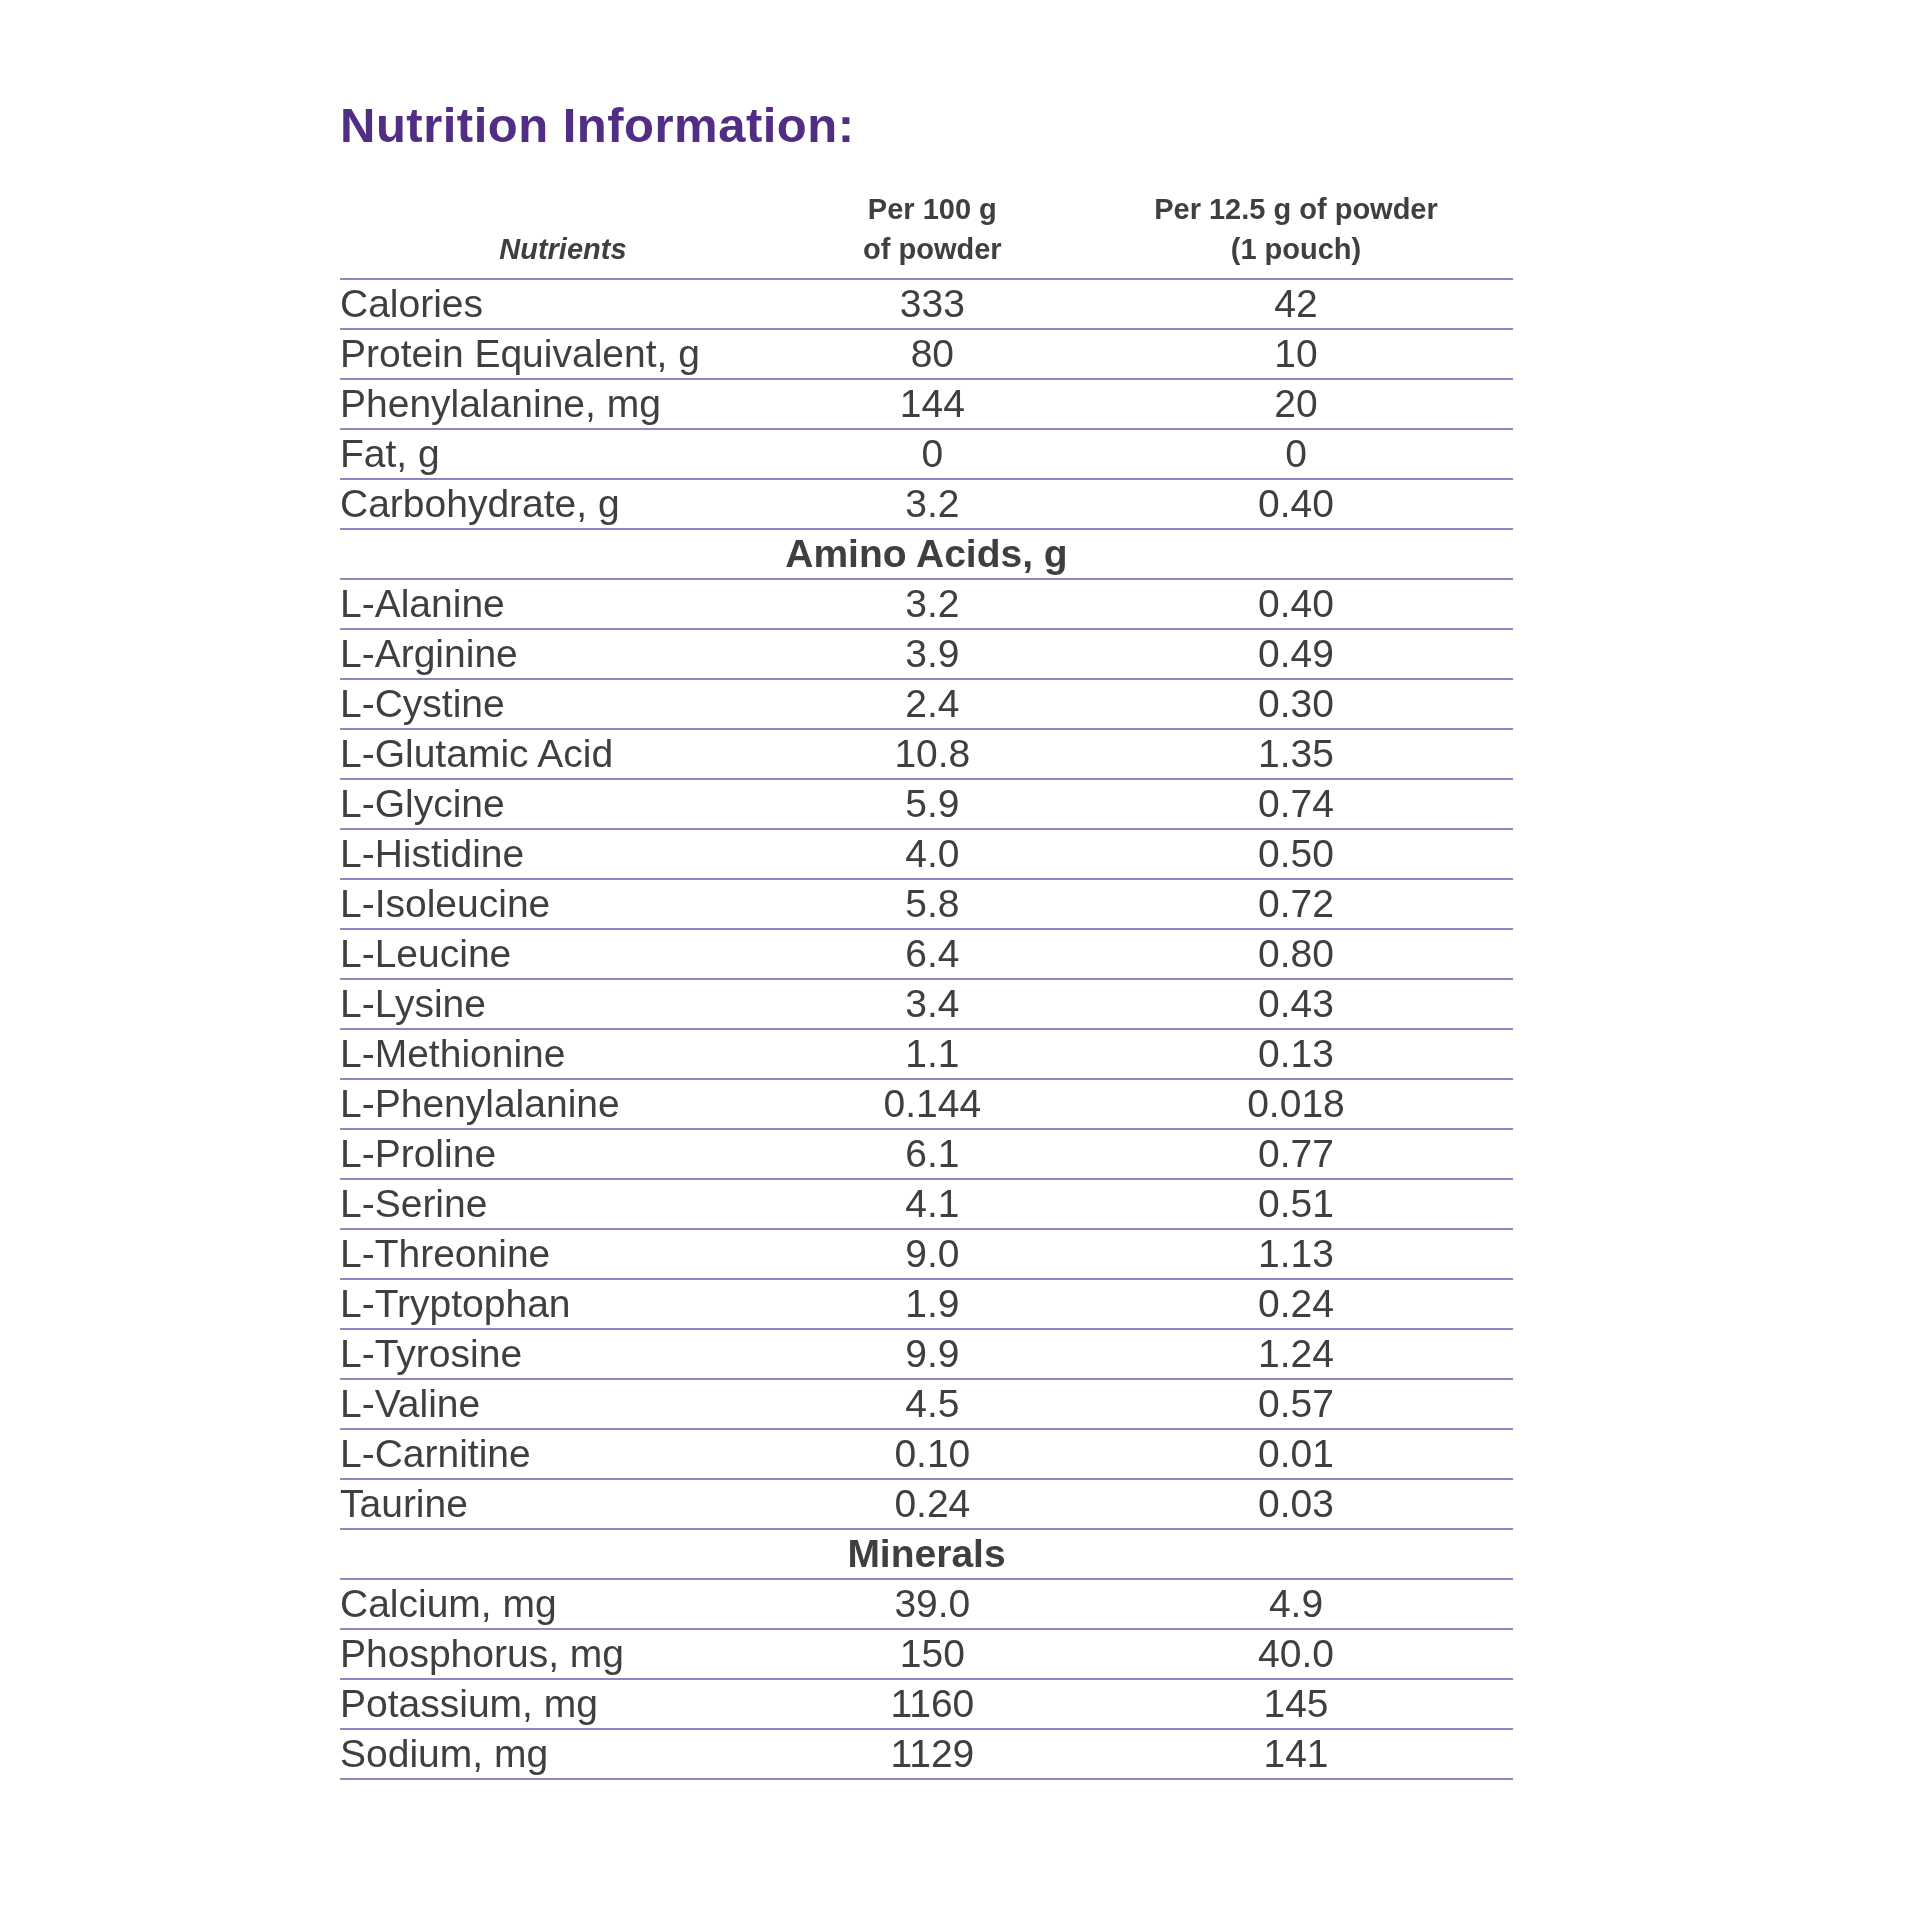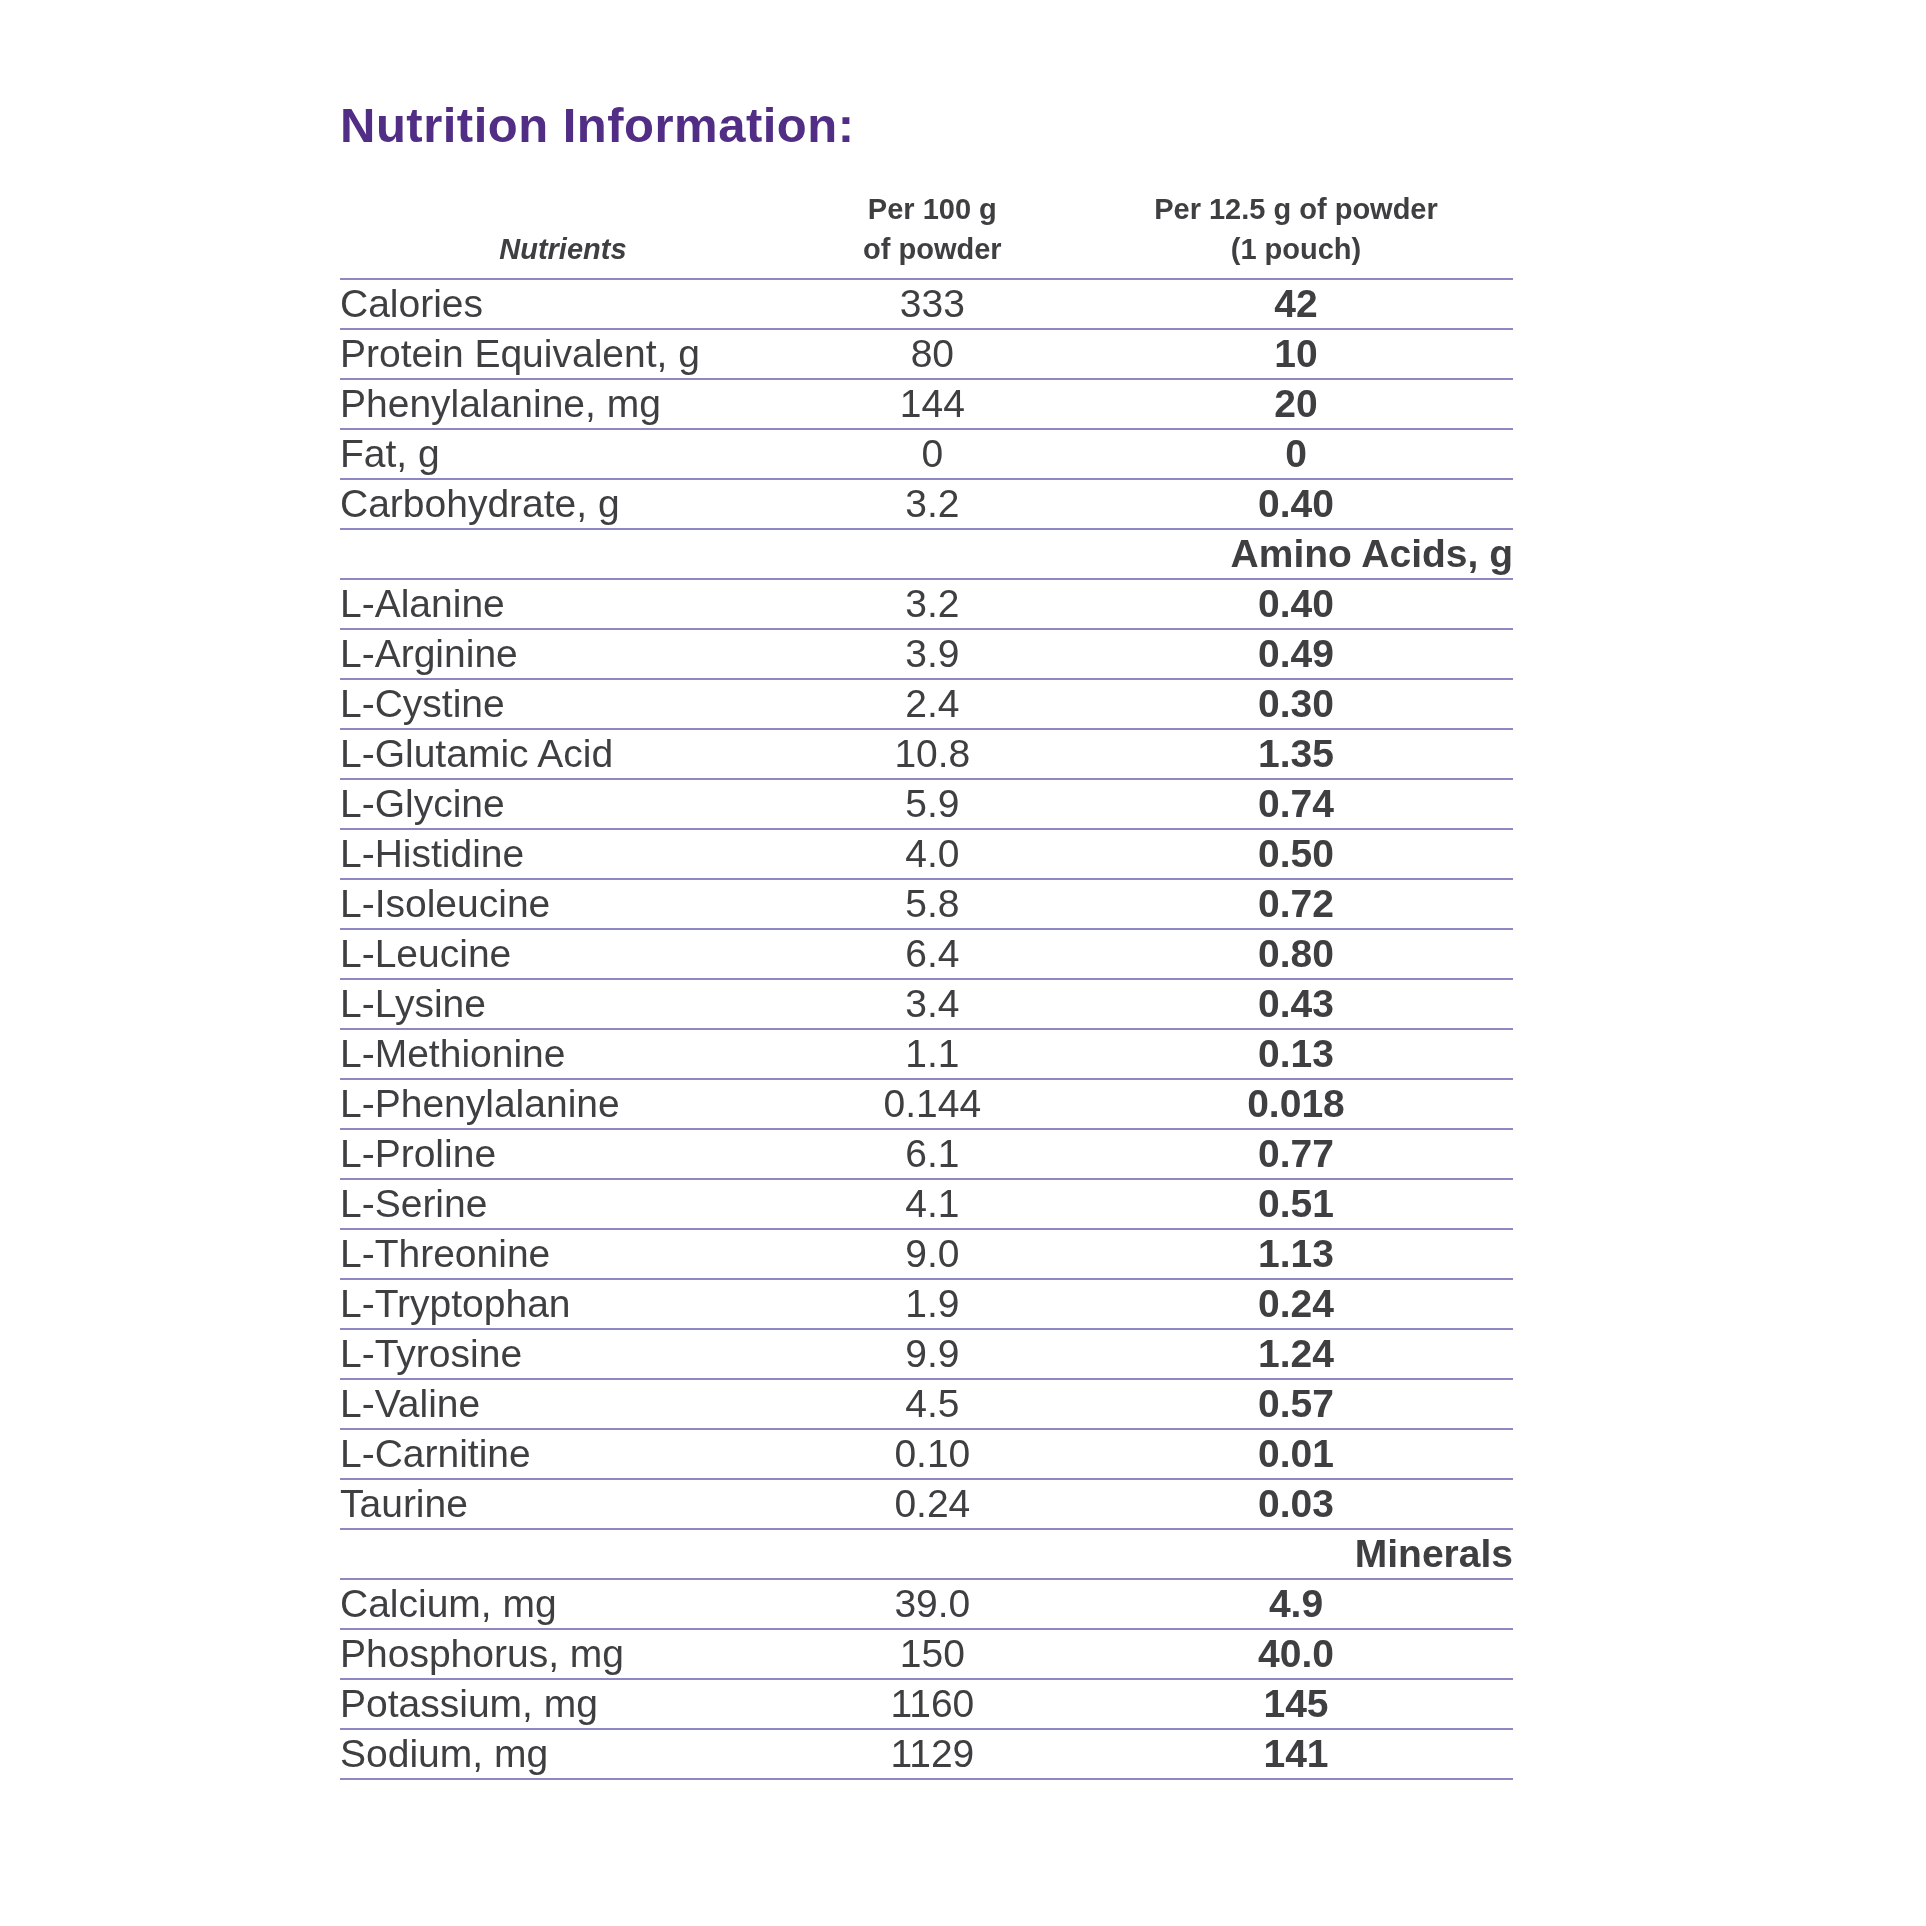--- a/index.html
+++ b/index.html
@@ -51,25 +51,25 @@
     height: 50px;
     box-sizing: border-box;
     border-bottom: 2px solid #8e88c2;
     font-size: 39px;
     line-height: 48px;
     white-space: nowrap;
   }
   .cell { display: block; overflow: visible; }
   .cell.label { width: 38%; text-align: left; }
   .cell.val1  { width: 25%; text-align: center; }
-  .cell.val2  { width: 37%; text-align: center; font-weight: bold; }
+  .cell.val2  { width: 37%; text-align: center; }
   .section-row .section-label {
     font-weight: 700;
     width: 100%;
-    text-align: right;
+    text-align: center;
   }
 </style>
 </head>
 <body>
 
 <div class="doc">
   <h1 class="page-title">Nutrition Information:</h1>
 
   <div class="ntable">
     <div class="thead">

